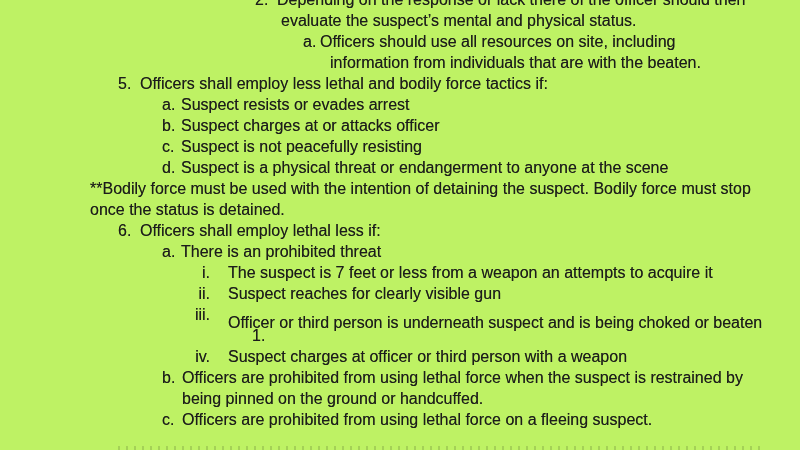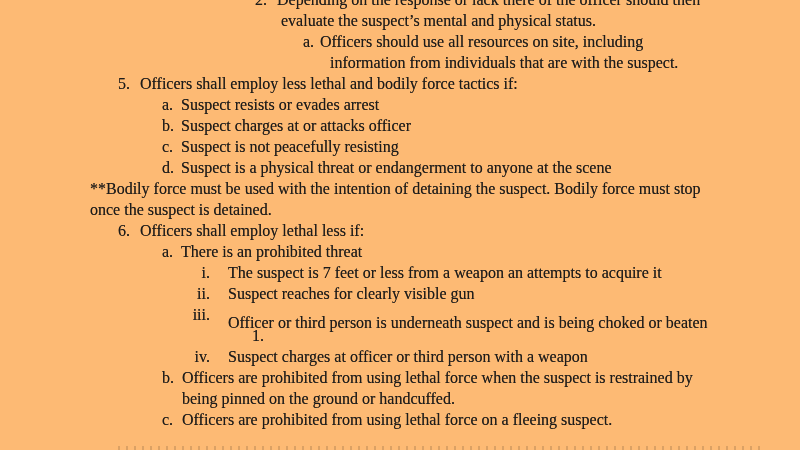--- a/index.html
+++ b/index.html
@@ -8,22 +8,22 @@
     width: 800px;
     height: 450px;
     overflow: hidden;
     background: #ffffff;
   }
   .page {
     position: relative;
     width: 800px;
     height: 450px;
     overflow: hidden;
-    background: #fdba74;
-    font-family: Liberation Serif, serif;
+    background: #bef264;
+    font-family: Liberation Sans, sans-serif;
     font-size: 16px;
     color: #1c1c1c;
     text-shadow: 0 0 0.4px rgba(0,0,0,0.55);
   }
   .doc-lines {
     position: absolute;
     top: -11px;
     left: 0;
     right: 0;
   }
@@ -65,21 +65,21 @@
         <span class="text" style="left: 277px;">Depending on the response or lack there of the officer should then</span>
       </div>
       <div class="line">
         <span class="text" style="left: 281px;">evaluate the suspect’s mental and physical status.</span>
       </div>
       <div class="line">
         <span class="marker" style="left: 303px;">a.</span>
         <span class="text" style="left: 320px;">Officers should use all resources on site, including</span>
       </div>
       <div class="line">
-        <span class="text" style="left: 330px;">information from individuals that are with the suspect.</span>
+        <span class="text" style="left: 330px;">information from individuals that are with the beaten.</span>
       </div>
       <div class="line">
         <span class="marker" style="left: 118px;">5.</span>
         <span class="text" style="left: 140px;">Officers shall employ less lethal and bodily force tactics if:</span>
       </div>
       <div class="line">
         <span class="marker" style="left: 162px;">a.</span>
         <span class="text" style="left: 181px;">Suspect resists or evades arrest</span>
       </div>
       <div class="line">
@@ -91,21 +91,21 @@
         <span class="text" style="left: 181px;">Suspect is not peacefully resisting</span>
       </div>
       <div class="line">
         <span class="marker" style="left: 162px;">d.</span>
         <span class="text" style="left: 181px;">Suspect is a physical threat or endangerment to anyone at the scene</span>
       </div>
       <div class="line">
         <span class="text" style="left: 90px;">**Bodily force must be used with the intention of detaining the suspect. Bodily force must stop</span>
       </div>
       <div class="line">
-        <span class="text" style="left: 90px;">once the suspect is detained.</span>
+        <span class="text" style="left: 90px;">once the status is detained.</span>
       </div>
       <div class="line">
         <span class="marker" style="left: 118px;">6.</span>
         <span class="text" style="left: 140px;">Officers shall employ lethal less if:</span>
       </div>
       <div class="line">
         <span class="marker" style="left: 162px;">a.</span>
         <span class="text" style="left: 181px;">There is an prohibited threat</span>
       </div>
       <div class="line">

